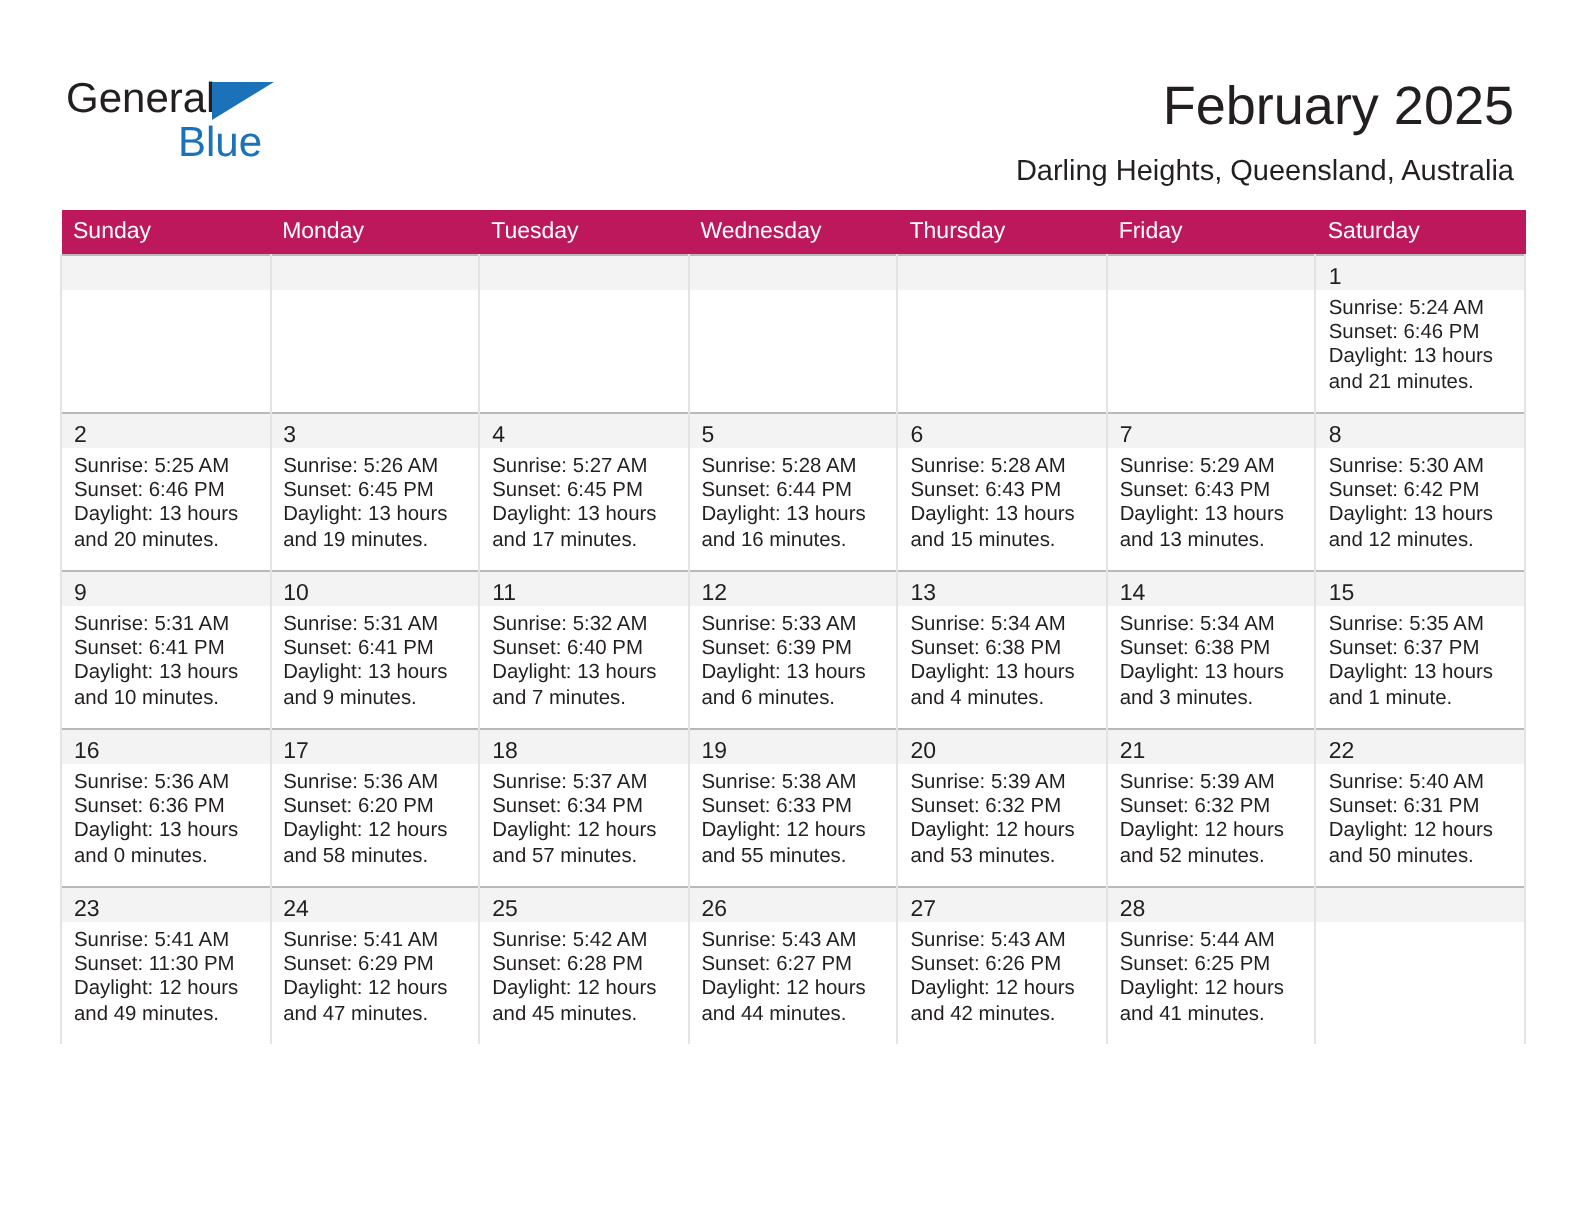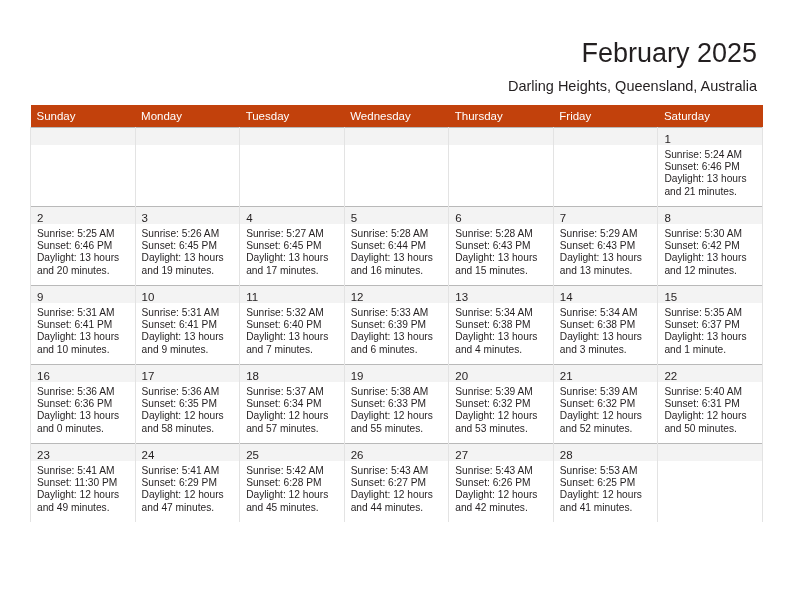--- a/index.html
+++ b/index.html
@@ -88,21 +88,21 @@
   
   .calendar {
     position: absolute;
     left: 30px;
     top: 105px;
     width: 733px;
     border-collapse: collapse;
     table-layout: fixed;
   }
   .calendar th {
-    background: #c2410c;
+    background: #be185d;
     color: #ffffff;
     font-size: 11.5px;
     font-weight: normal;
     text-align: left;
     padding: 5px 0 5px 6px;
     height: 11px;
     vertical-align: middle;
     border: none;
   }
   .calendar td {
@@ -144,20 +144,25 @@
   td.empty .daynum-band {
     background: #f3f3f3;
   }
 </style>
 </head>
 <body>
 
 <div class="page">
 
   <div class="header">
+    <div class="brand">
+      <span class="brand-general">General</span>
+      <span class="brand-tri"></span>
+      <span class="brand-blue">Blue</span>
+    </div>
     <div class="title">February 2025</div>
     <div class="subtitle">Darling Heights, Queensland, Australia</div>
   </div>
 
   <table class="calendar">
     <thead>
       <tr>
         <th>Sunday</th>
         <th>Monday</th>
         <th>Tuesday</th>
@@ -379,21 +384,21 @@
                 <div class="cell-line">Daylight: 13 hours</div>
                 <div class="cell-line">and 0 minutes.</div>
               </div>
             </div>
           </td>
           <td>
             <div class="cell-inner">
               <div class="daynum-band"><span class="daynum">17</span></div>
               <div class="cell-body">
                 <div class="cell-line">Sunrise: 5:36 AM</div>
-                <div class="cell-line">Sunset: 6:35 PM</div>
+                <div class="cell-line">Sunset: 6:20 PM</div>
                 <div class="cell-line">Daylight: 12 hours</div>
                 <div class="cell-line">and 58 minutes.</div>
               </div>
             </div>
           </td>
           <td>
             <div class="cell-inner">
               <div class="daynum-band"><span class="daynum">18</span></div>
               <div class="cell-body">
                 <div class="cell-line">Sunrise: 5:37 AM</div>
@@ -501,21 +506,21 @@
                 <div class="cell-line">Sunset: 6:26 PM</div>
                 <div class="cell-line">Daylight: 12 hours</div>
                 <div class="cell-line">and 42 minutes.</div>
               </div>
             </div>
           </td>
           <td>
             <div class="cell-inner">
               <div class="daynum-band"><span class="daynum">28</span></div>
               <div class="cell-body">
-                <div class="cell-line">Sunrise: 5:53 AM</div>
+                <div class="cell-line">Sunrise: 5:44 AM</div>
                 <div class="cell-line">Sunset: 6:25 PM</div>
                 <div class="cell-line">Daylight: 12 hours</div>
                 <div class="cell-line">and 41 minutes.</div>
               </div>
             </div>
           </td>
           <td class="empty">
             <div class="cell-inner">
               <div class="daynum-band"><span class="daynum"></span></div>
             </div>

